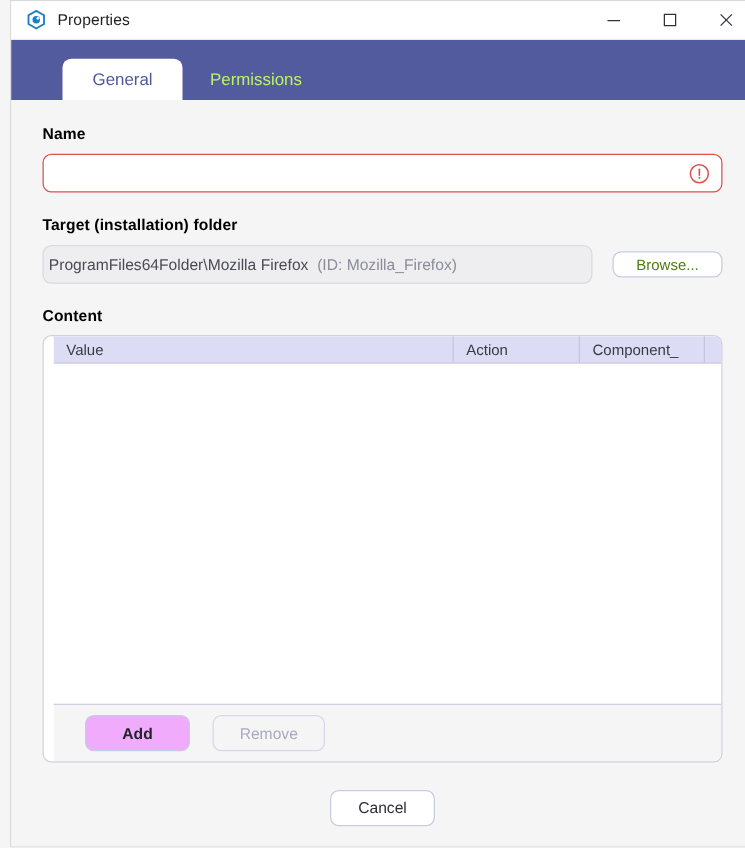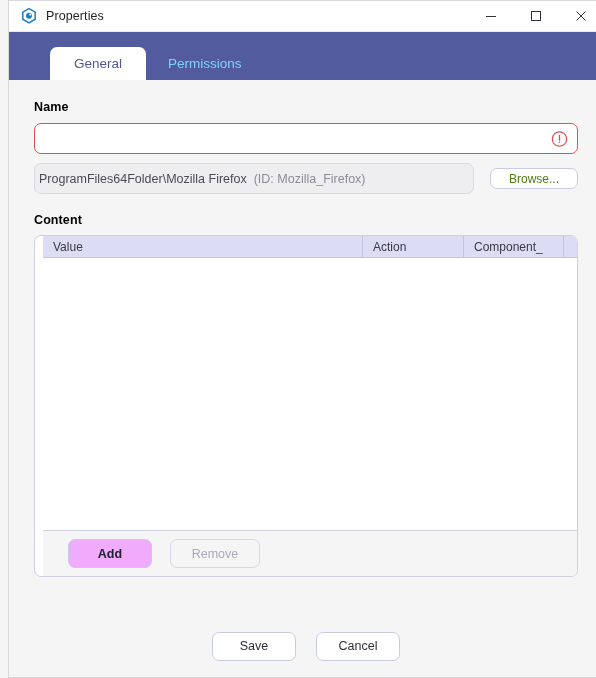--- a/index.html
+++ b/index.html
@@ -75,21 +75,21 @@
     box-sizing: border-box;
     position: relative;
   }
   .tab {
     height: 33px;
     display: flex;
     align-items: center;
     justify-content: center;
     padding: 0 22px;
     font-size: 13.5px;
-    color: #7dd3fc;
+    color: #bef264;
     box-sizing: border-box;
     white-space: nowrap;
   }
   .tab.active {
     background: #ffffff;
     color: #4f5799;
     border-radius: 7px 7px 0 0;
     height: 33px;
     padding: 0 24px;
   }
@@ -330,20 +330,21 @@
 
     <div id="name-input-wrap">
       <input id="name-input" type="text" placeholder="" style="">
       <svg id="name-error-icon" viewBox="0 0 18 18">
         <circle cx="9" cy="9" r="7.6" fill="none" stroke="#d9534f" stroke-width="1.3"></circle>
         <line x1="9" y1="5.2" x2="9" y2="10.2" stroke="#d9534f" stroke-width="1.4" stroke-linecap="round"></line>
         <circle cx="9" cy="12.4" r="0.85" fill="#d9534f"></circle>
       </svg>
     </div>
 
+    <div class="field-label" id="target-label">Target (installation) folder</div>
 
     <div id="target-row">
       <div id="target-input">
         <span>ProgramFiles64Folder\Mozilla Firefox</span>
         <span id="target-id">(ID: Mozilla_Firefox)</span>
       </div>
       <div id="browse-button">
         <span>Browse...</span>
       </div>
     </div>
@@ -365,20 +366,17 @@
         <div class="tbtn" id="remove-button">
           <span>Remove</span>
         </div>
       </div>
     </div>
 
   </div>
 
   <div id="footer">
     <div class="fbtn">
-      <span>Save</span>
-    </div>
-    <div class="fbtn">
       <span>Cancel</span>
     </div>
   </div>
 
 </div>
 
 </body></html>

